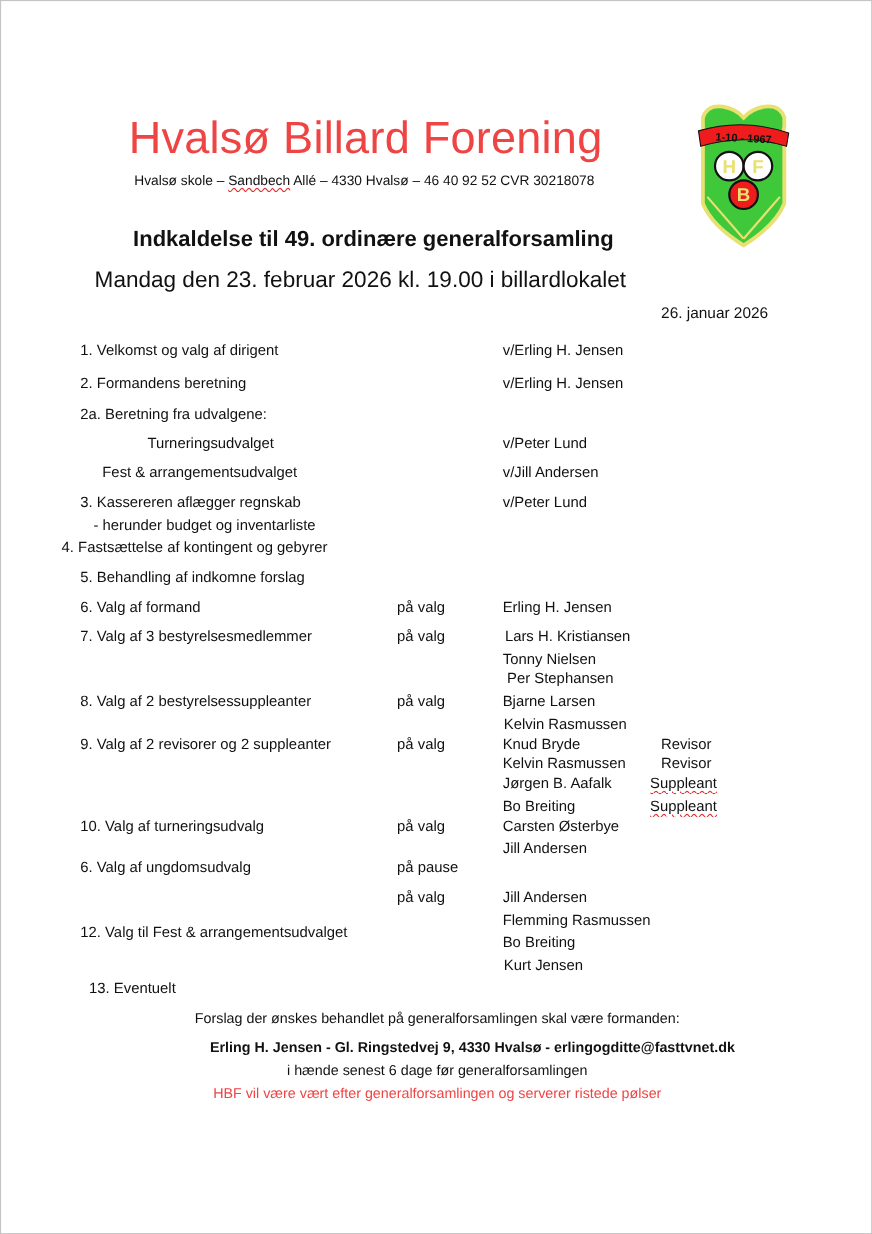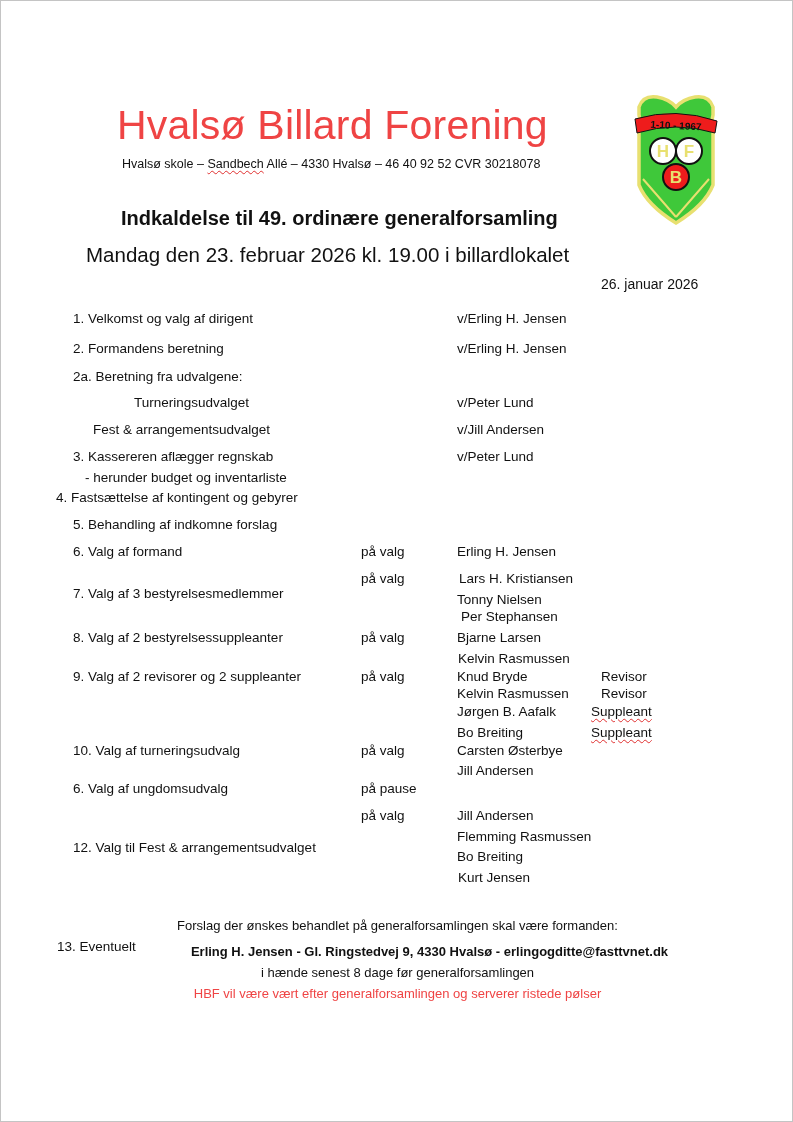--- a/index.html
+++ b/index.html
@@ -73,21 +73,21 @@
   <div class="abs row" style="left:84px; top:469px;"> - herunder budget og inventarliste</div>
 
   <div class="abs row" style="left:55px; top:489px;">4.  Fastsættelse af kontingent og gebyrer</div>
 
   <div class="abs row" style="left:72px; top:516px;">5.  Behandling af indkomne forslag</div>
 
   <div class="abs row" style="left:72px; top:543px;">6.  Valg af formand</div>
   <div class="abs row" style="left:360px; top:543px;">på valg</div>
   <div class="abs row" style="left:456px; top:543px;">Erling H. Jensen</div>
 
-  <div class="abs row" style="left:72px; top:585px;">7.  Valg af 3 bestyrelsesmedlemmer</div>
+  <div class="abs row" style="left:72px; top:570px;">7.  Valg af 3 bestyrelsesmedlemmer</div>
   <div class="abs row" style="left:360px; top:570px;">på valg</div>
   <div class="abs row" style="left:458px; top:570px;">Lars H. Kristiansen</div>
   <div class="abs row" style="left:456px; top:591px;">Tonny Nielsen</div>
   <div class="abs row" style="left:460px; top:608px;">Per Stephansen</div>
 
   <div class="abs row" style="left:72px; top:629px;">8.  Valg af 2 bestyrelsessuppleanter</div>
   <div class="abs row" style="left:360px; top:629px;">på valg</div>
   <div class="abs row" style="left:456px; top:629px;">Bjarne Larsen</div>
   <div class="abs row" style="left:457px; top:650px;">Kelvin Rasmussen</div>
 
@@ -110,19 +110,19 @@
   <div class="abs row" style="left:72px; top:780px;">6. Valg af ungdomsudvalg</div>
   <div class="abs row" style="left:360px; top:780px;">på pause</div>
 
   <div class="abs row" style="left:72px; top:807px;margin-top:32px;">12. Valg til Fest &amp; arrangementsudvalget</div>
   <div class="abs row" style="left:360px; top:807px;">på valg</div>
   <div class="abs row" style="left:456px; top:807px;">Jill Andersen</div>
   <div class="abs row" style="left:456px; top:828px;">Flemming Rasmussen</div>
   <div class="abs row" style="left:456px; top:848px;">Bo Breiting</div>
   <div class="abs row" style="left:457px; top:869px;">Kurt Jensen</div>
 
-  <div class="abs row" style="left:56px; top:890px;margin-top:48px;">13. Eventuelt</div>
+  <div class="abs row" style="left:80px; top:890px;">13. Eventuelt</div>
 
   <div class="abs footer" style="top:917px;">Forslag der ønskes behandlet på generalforsamlingen skal være formanden:</div>
   <div class="abs footer bold" style="top:943px;">Erling H. Jensen - Gl. Ringstedvej 9, 4330 Hvalsø - erlingogditte@fasttvnet.dk</div>
-  <div class="abs footer" style="top:964px;">i hænde senest 8 dage før generalforsamlingen</div>
+  <div class="abs footer" style="top:964px;">i hænde senest 6 dage før generalforsamlingen</div>
   <div class="abs footer red" style="top:985px;">HBF vil være vært efter generalforsamlingen og serverer ristede pølser</div>
 </div>
 
 </body></html>

